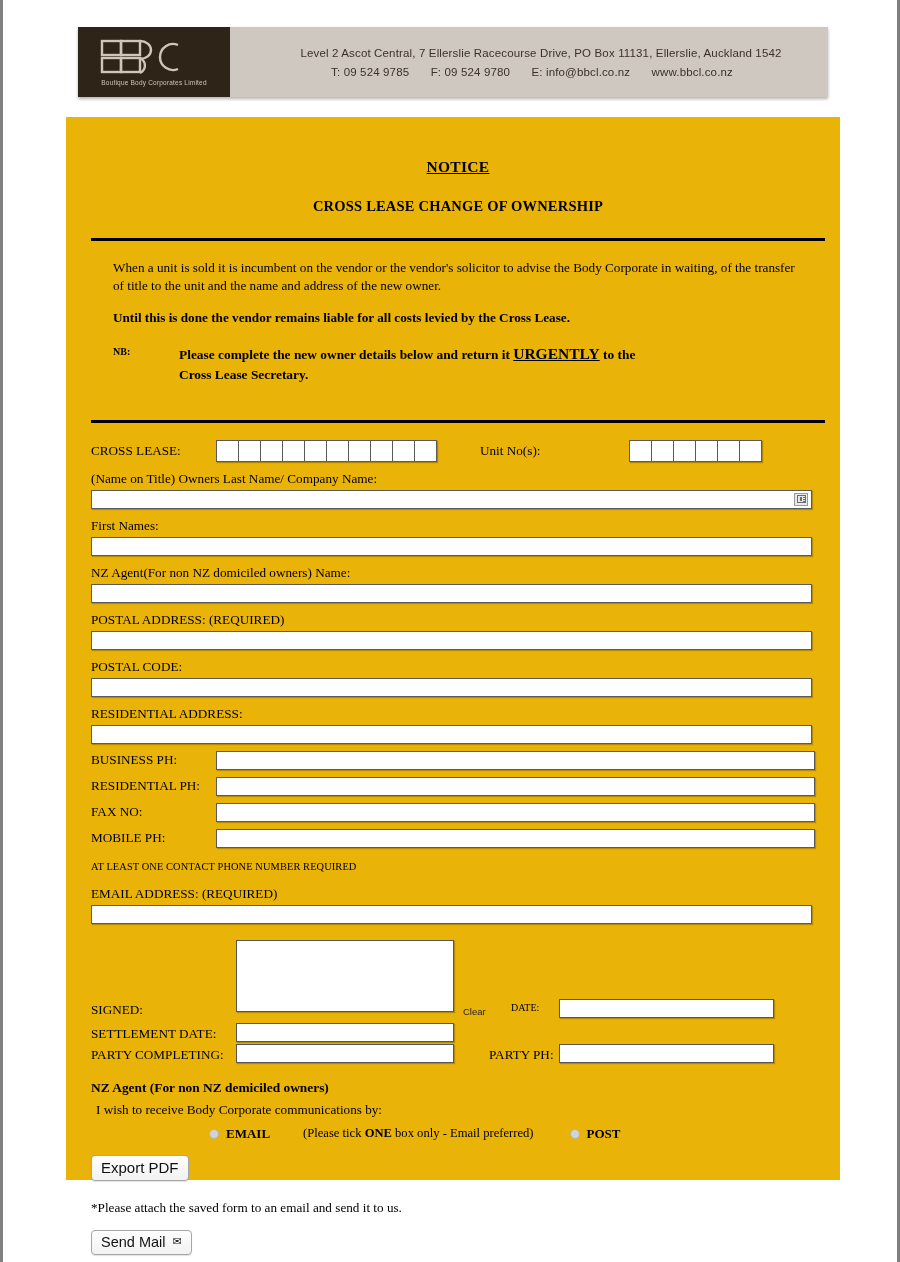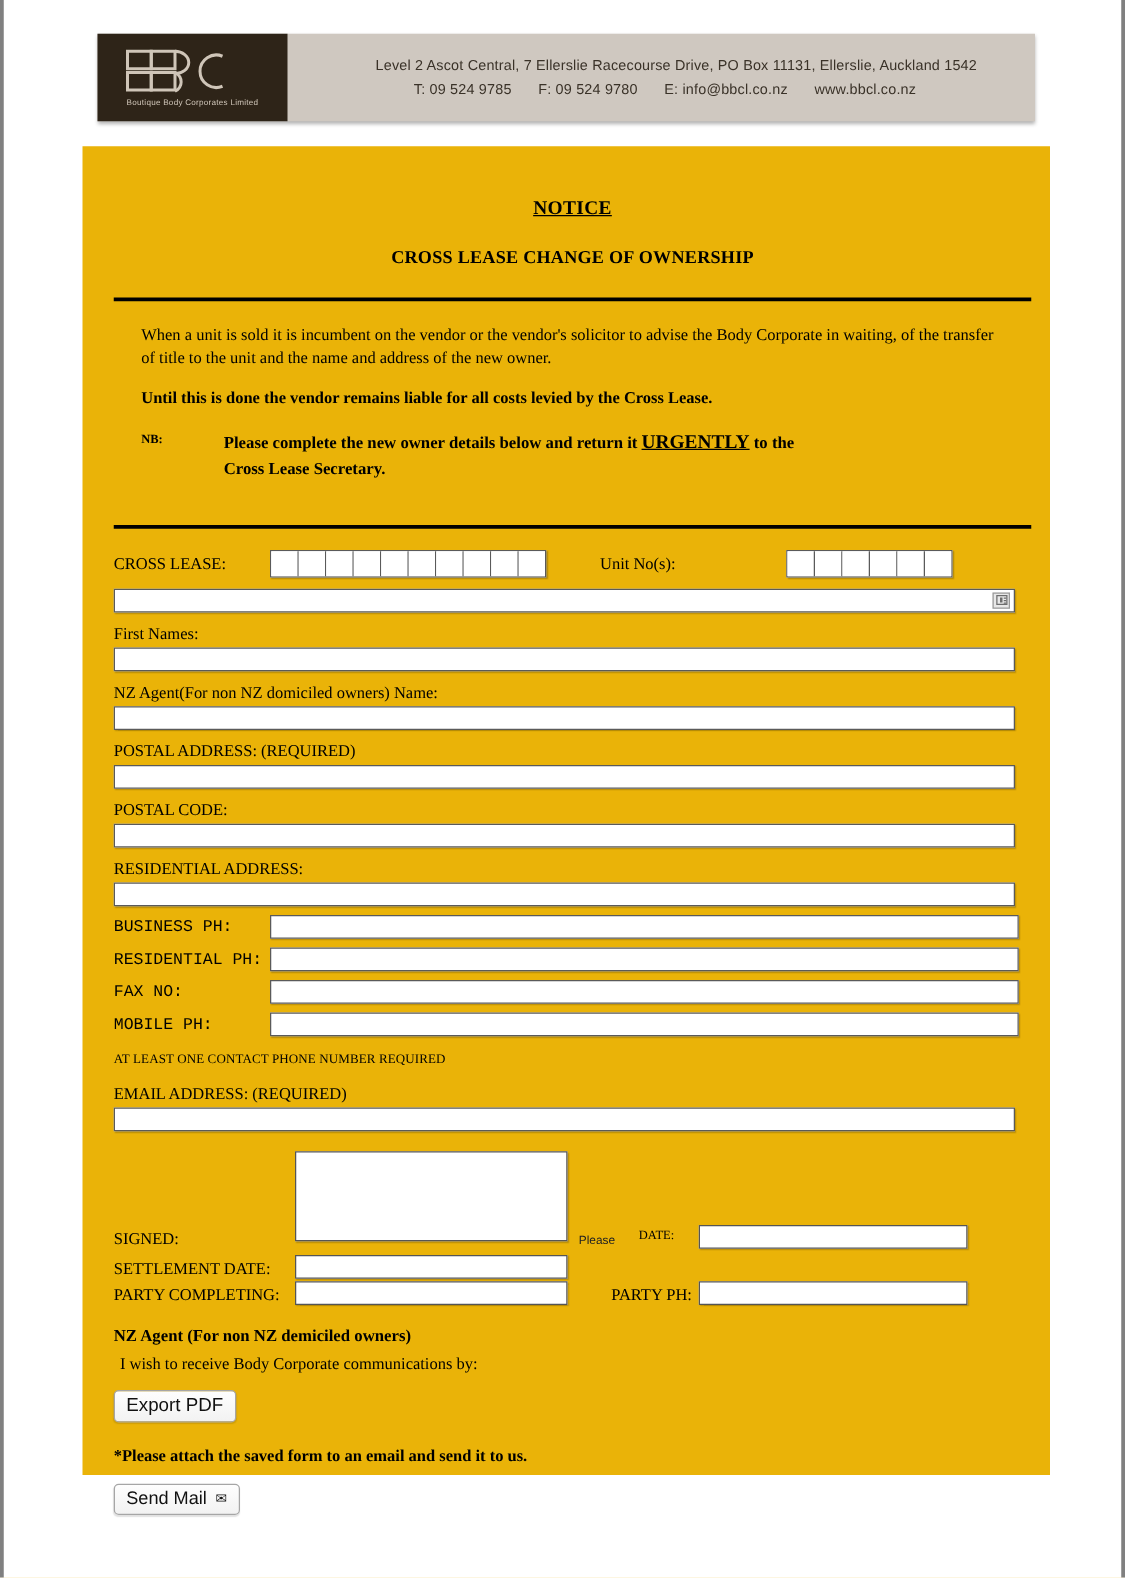--- a/index.html
+++ b/index.html
@@ -184,21 +184,21 @@
   .addr-icon i::after {
     content: "";
     position: absolute;
     left: 5px; top: 1px;
     width: 2px; height: 1px;
     background: #6d6d6d;
     box-shadow: 0 2px 0 #6d6d6d, 0 4px 0 #6d6d6d;
   }
 
   .ph-row { display: flex; align-items: center; margin-top: 7px; }
-  .ph-row .lbl { width: 125px; flex: 0 0 125px; font-family: Liberation Mono, monospace; }
+  .ph-row .lbl { width: 125px; flex: 0 0 125px; }
   .ph-row .tbox { width: 597px; }
 
   .note-small {
     font-size: 10.4px;
     font-weight: normal;
     margin-top: 13px;
     letter-spacing: 0.1px;
   }
 
   .email-field { margin-top: 14px; }
@@ -278,21 +278,21 @@
     font-size: 15px;
     color: #111;
     background: linear-gradient(#fefefe, #f2f2f2);
     border: 1px solid #a6a6a6;
     border-radius: 4px;
     padding: 3px 9px 4px 9px;
     box-shadow: 0 1px 1px rgba(0,0,0,0.12);
     white-space: nowrap;
   }
   .btn-export { margin-top: 13px; }
-  .attach-note { font-size: 13.2px; margin-top: 19px; font-weight: bold; }
+  .attach-note { font-size: 13.2px; margin-top: 19px; }
   .btn-send { margin-top: 14px; font-size: 14.5px; }
   .btn-send .env { font-size: 11px; margin-left: 7px; }
 </style>
 </head>
 <body>
 
 <div class="page">
 
   <div class="letterhead">
     <div class="logo-block">
@@ -365,20 +365,21 @@
               <div class="cell"></div>
               <div class="cell"></div>
               <div class="cell"></div>
               <div class="cell"></div>
               <div class="cell"></div>
               <div class="cell"></div>
             </div>
         </div>
 
         <div class="labelled-field">
+          <span class="lbl-block">(Name on Title) Owners Last Name/ Company Name:</span>
           <div class="tbox">
             <span class="addr-icon">
                 <i></i>
               </span>
           </div>
         </div>
 
         <div class="labelled-field">
           <span class="lbl-block">First Names:</span>
           <div class="tbox"></div>
@@ -425,38 +426,45 @@
 
         <div class="email-field">
           <span class="lbl-block">EMAIL ADDRESS: (REQUIRED)</span>
           <div class="tbox"></div>
         </div>
 
         
         <div class="sig-area">
           <div class="sig-label">SIGNED:</div>
           <div class="sig-box"></div>
-          <div class="clear-link">Please</div>
+          <div class="clear-link">Clear</div>
           <div class="date-label">DATE:</div>
           <div class="date-box"></div>
           <div class="settle-label">SETTLEMENT DATE:</div>
           <div class="settle-box"></div>
         </div>
 
         <div class="party-row">
           <div class="party-label">PARTY COMPLETING:</div>
           <div class="party-box"></div>
           <div class="partyph-label">PARTY PH:</div>
           <div class="partyph-box"></div>
         </div>
 
         <div class="agent-note">NZ Agent (For non NZ demiciled owners)</div>
 
         <div class="comms-sub">I wish to receive Body Corporate communications by:</div>
 
+        <div class="radio-row">
+          <span class="radio"></span>
+          <span class="radio-label">EMAIL</span>
+          <span class="tick-note"><span>(Please tick </span><b>ONE</b><span> box only - Email preferred)</span></span>
+          <span class="radio"></span>
+          <span class="radio-label">POST</span>
+        </div>
 
         <div class="btn btn-export">Export PDF</div>
 
         <div class="attach-note">*Please attach the saved form to an email and send it to us.</div>
 
         <div class="btn btn-send">
           <span>Send Mail</span>
           <span class="env">✉</span>
         </div>
 

